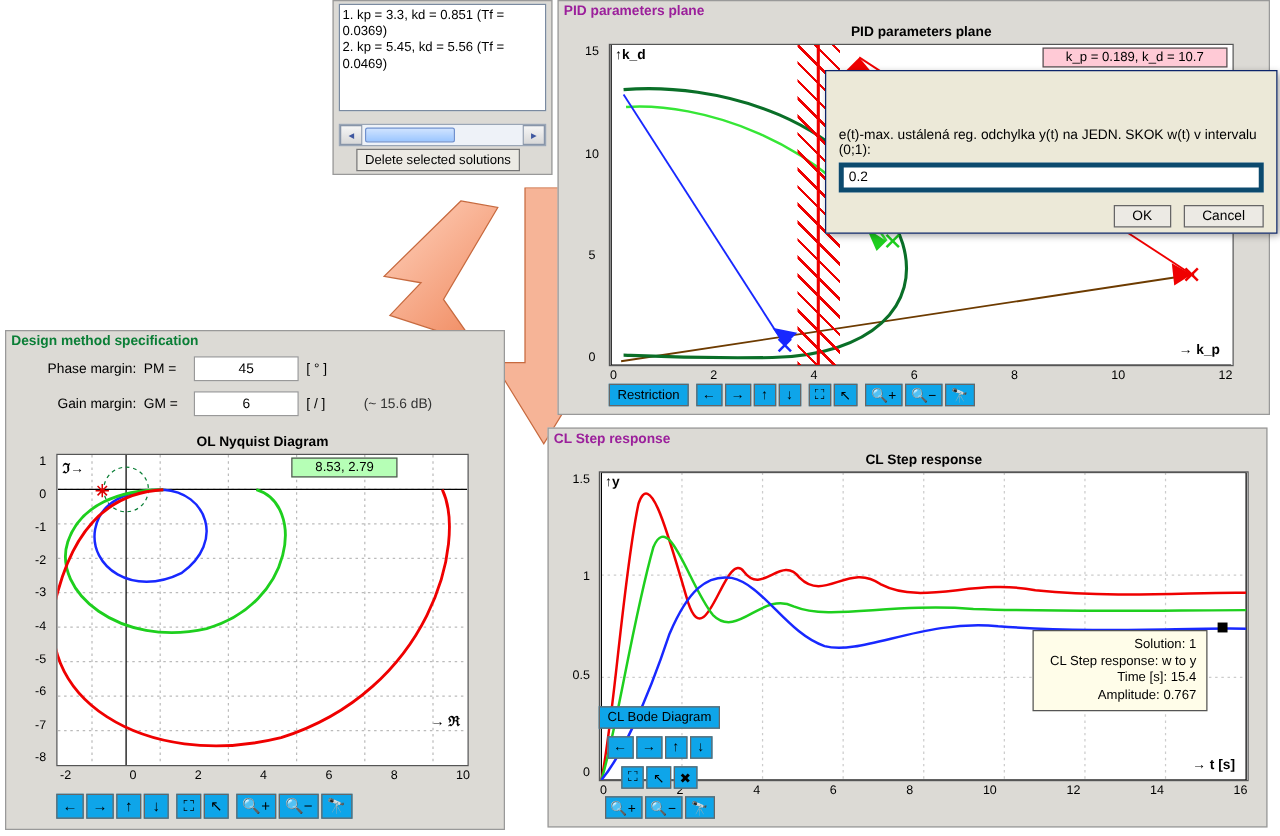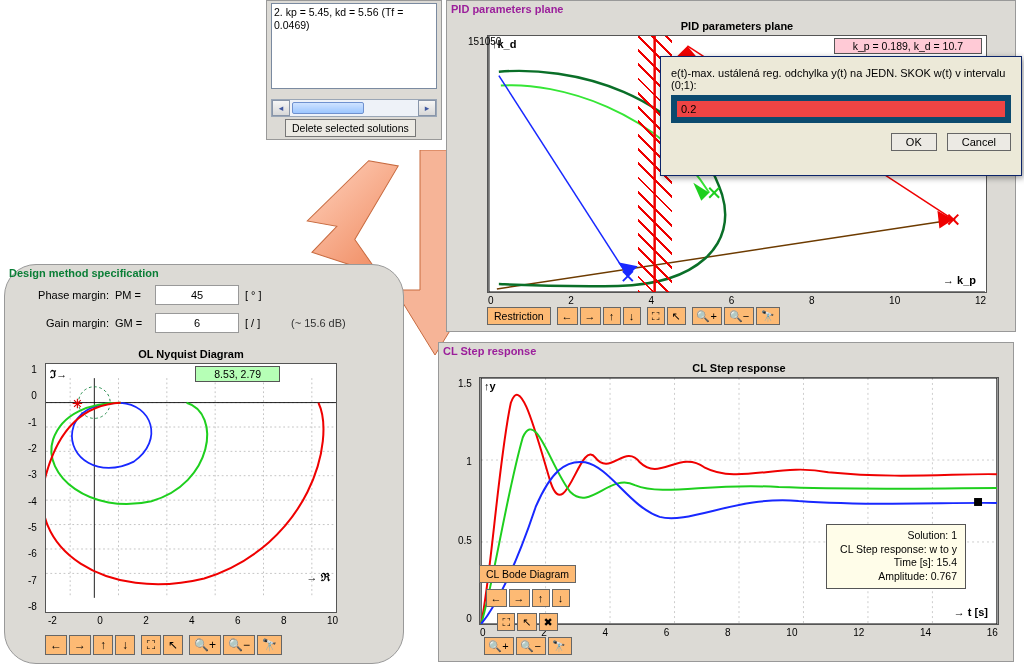--- a/index.html
+++ b/index.html
@@ -50,21 +50,21 @@
   .hscroll .btn { width: 16px; background: linear-gradient(#f6f6f6,#d8d8d8); border:1px solid #8895a9; display:flex; align-items:center; justify-content:center; font-size:9px; color:#4058a0;}
   .hscroll .track { flex:1; background:#eef2f8; position:relative;}
   .hscroll .thumb { position:absolute; left:2px; top:2px; bottom:2px; width:55%; background:linear-gradient(#cfe3ff,#9cc6ff); border:1px solid #6f91cf; border-radius:2px;}
   .del-btn {
     position:absolute; left:18px; bottom:2px;
     background:#eceae4; border:1px solid #777; padding:2px 6px;
     font-size:10.5px;
   }
 
   
-  #design-panel { left:4px; top:264px; width:400px; height:400px;border-radius:32px; }
+  #design-panel { left:4px; top:264px; width:400px; height:400px; }
   .spec-row { display:flex; align-items:center; gap:6px; padding:4px 24px; }
   .spec-label { width:80px; text-align:right; }
   .spec-var { width:34px; }
   .spec-input {
     width:80px; background:#fff; border:1px solid #999; text-align:center;
     padding:1px; height:16px; font:inherit;
   }
   .spec-unit { width:40px; }
   .spec-note { color:#333; }
 
@@ -78,38 +78,38 @@
   .plot-title {
     position:absolute; left:0; right:0; top:-16px; text-align:center;
     font-weight:bold; font-size:11px;
   }
   .toolbar {
     position:absolute;
     display:flex; gap:6px;
     align-items:center;
   }
   .tbtn {
-    background:#fdba74; border:1px solid #666; min-width:20px; height:20px;
+    background:#0ea5e9; border:1px solid #666; min-width:20px; height:20px;
     display:flex; align-items:center; justify-content:center;
     font-size:12px; padding:0 4px;
   }
   .tbtn.small { min-width:18px; height:18px; font-size:11px;}
   .tbtn.long { min-width:auto; padding:2px 6px; font-size:10.5px; height:18px;}
   .group { display:flex; gap:2px; }
 
   
   #pid-panel { left:446px; top:0; width:570px; height:332px; }
   #pid-plot { left:40px; top:34px; width:500px; height:258px; }
 
   
   #cl-panel { left:438px; top:342px; width:576px; height:320px; }
   #cl-plot { left:40px; top:34px; width:520px; height:248px; }
 
   
-  #nyq-plot { left:40px; top:98px; width:292px; height:250px; }
+  #nyq-plot { left:40px; top:98px; width:330px; height:250px; }
 
   
   #dialog {
     position:absolute; left:660px; top:56px; width:360px;
     background:#ece9d8; border:1px solid #0b246a;
     box-shadow: 2px 2px 6px rgba(0,0,0,.4);
     z-index:50;
   }
   #dialog .titlebar {
     display:flex; align-items:center; gap:6px;
@@ -118,23 +118,23 @@
     font-size:11.5px;
   }
   #dialog .titlebar .spacer{flex:1;}
   .winbtn {
     width:18px; height:16px; background:linear-gradient(#f9d7aa,#e48e3c);
     border:1px solid #7a4a10; border-radius:2px; color:#5b2d00;
     display:flex; align-items:center; justify-content:center; font-size:10px; font-weight:bold;
   }
   .winbtn.blue { background:linear-gradient(#bcd6ff,#6fa0ef); border-color:#2a4fa0; color:#0b246a;}
   .winbtn.red { background:linear-gradient(#ff9a8a,#e0412a); border-color:#7a1505; color:#fff;}
-  #dialog .body { padding:10px 10px 24px; }
+  #dialog .body { padding:10px 10px 4px;margin-top:35px; }
   #dialog input[type=text]{
-    width:100%; box-sizing:border-box; background:#ef4444; border:6px solid #0c4a6e; padding:2px 4px; font:inherit;
+    width:100%; box-sizing:border-box; background:#ffffff; border:4px solid #0c4a6e; padding:2px 4px; font:inherit;
   }
   #dialog .btnrow { display:flex; justify-content:flex-end; gap:10px; margin-top:10px;}
   .dlg-btn { background:#eceae4; border:1px solid #666; padding:2px 14px; font:inherit; }
 
   
   .databox {
     position:absolute;
     background:#fffde9; border:1px solid #555;
     padding:4px 8px; font-size:10.5px; line-height:1.3;
     text-align:right;
@@ -162,20 +162,21 @@
   .matlab-icon {
     width:16px;height:16px;background:#fff;border:1px solid #888;display:inline-flex;align-items:center;justify-content:center;border-radius:2px;
   }
   .matlab-icon::before{content:"📐";font-size:11px;}
 </style>
 </head>
 <body>
 
 <div class="panel" id="solutions-panel">
   <div class="listbox">
+    <div>1. kp = 3.3, kd = 0.851 (Tf = 0.0369)</div>
     <div>2. kp = 5.45, kd = 5.56 (Tf = 0.0469)</div>
   </div>
   <div class="hscroll">
     <div class="btn">◂</div>
     <div class="track">
         <div class="thumb"></div>
       </div>
     <div class="btn">▸</div>
   </div>
   <button class="del-btn">Delete selected solutions</button>
@@ -332,21 +333,21 @@
     <div class="axlabel" style="left:4px;top:2px;">↑<b>k_d</b></div>
     <div style="position:absolute;bottom:-14px;left:0;width:100%;display:flex;justify-content:space-between;font-size:10px;">
       <span>0</span>
         <span>2</span>
         <span>4</span>
         <span>6</span>
         <span>8</span>
         <span>10</span>
         <span>12</span>
     </div>
-    <div style="position:absolute;left:-20px;top:0;height:100%;display:flex;justify-content:space-between;font-size:10px;text-align:left;">
+    <div style="position:absolute;left:-20px;top:0;height:100%;display:flex;flex-direction:column;justify-content:space-between;font-size:10px;text-align:center;">
       <span>15</span>
         <span>10</span>
         <span>5</span>
         <span>0</span>
     </div>
   </div>
   <div class="toolbar" style="left:40px; bottom:6px;">
     <button class="tbtn long">Restriction</button>
     <div class="group">
       <button class="tbtn small">←</button>
@@ -382,21 +383,21 @@
           <line x1="390" y1="0" x2="390" y2="248"></line>
         <line x1="455" y1="0" x2="455" y2="248"></line>
       </g>
       <rect x="0" y="0" width="520" height="248" fill="none" stroke="#000"></rect>
 
       <path d="M0 248 C10 200 18 80 30 25 C40 -5 55 55 70 105 C85 150 100 60 115 80 C130 100 145 65 160 85 C180 105 200 72 225 90 C260 108 300 85 350 95 C420 102 480 96 520 97" fill="none" stroke="#ef0000" stroke-width="2"></path>
       <path d="M0 248 C12 210 25 120 42 60 C55 30 70 90 90 115 C110 135 130 95 155 108 C185 120 230 105 300 110 C380 113 460 111 520 111" fill="none" stroke="#1ecf1e" stroke-width="2"></path>
       <path d="M0 248 C15 230 35 190 55 130 C70 95 85 82 105 85 C130 90 150 130 180 140 C210 148 260 118 320 124 C400 130 470 125 520 126" fill="none" stroke="#1828ff" stroke-width="2"></path>
       <rect x="497" y="121" width="8" height="8" fill="#000"></rect>
     </svg>
-    <div class="databox" style="right:32px; top:146px;padding-left:13px;">
+    <div class="databox" style="right:32px; top:126px;padding-left:13px;">
       <div>Solution: 1</div>
       <div>CL Step response: w to y</div>
       <div>Time [s]: 15.4</div>
       <div>Amplitude: 0.767</div>
     </div>
     <div class="axlabel" style="right:10px;bottom:6px;"><span class="arrow"></span><b>t [s]</b></div>
     <div class="axlabel" style="left:4px;top:2px;">↑<b>y</b></div>
     <div style="position:absolute;bottom:-14px;left:0;width:100%;display:flex;justify-content:space-between;font-size:10px;">
       <span>0</span>
         <span>2</span>

